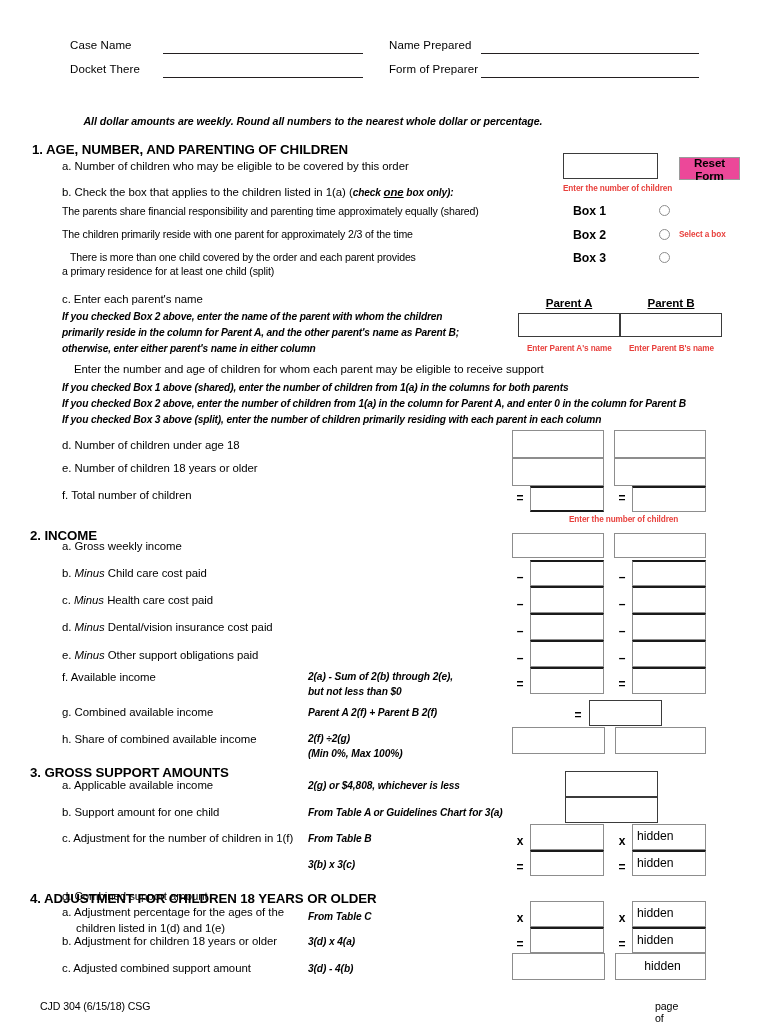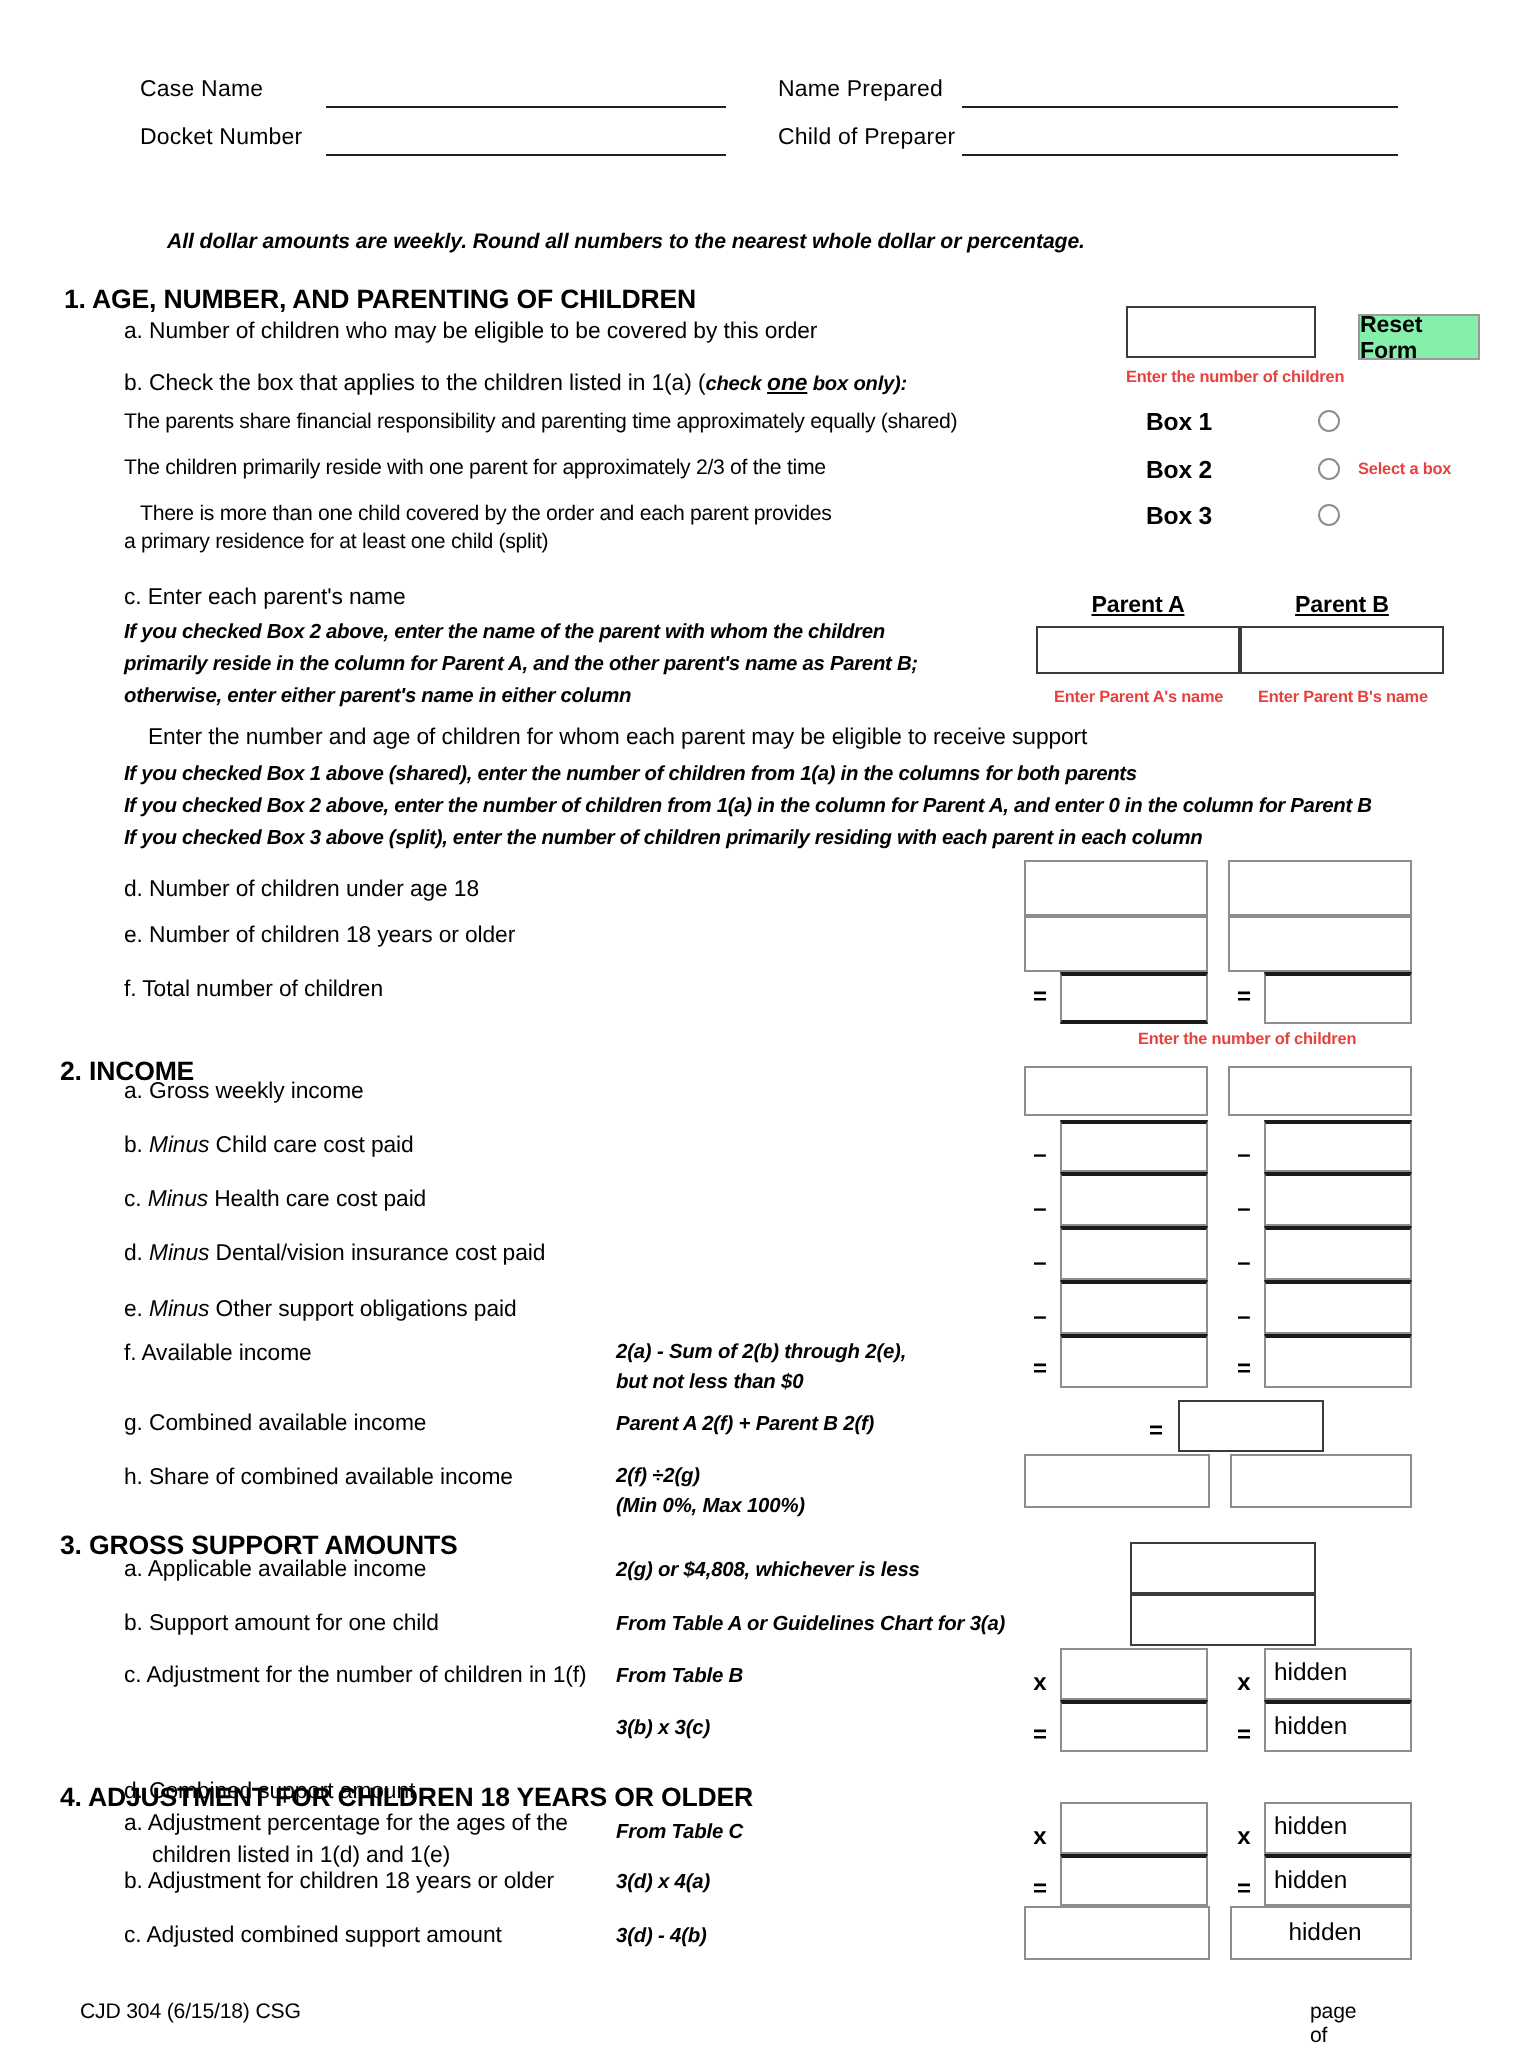--- a/index.html
+++ b/index.html
@@ -56,24 +56,25 @@
 
   .op {
     font-size: 12px; font-weight: bold; text-align: center;
     line-height: 1;
   }
   .hidden-val { font-size: 12.2px; padding-left: 4px; line-height: 1; }
 
   
   .reset-btn {
     border: 1.2px solid #9a9a9a;
-    background: #86efac;
+    background: #ec4899;
     font-size: 11.6px; font-weight: 600;
     display: flex; align-items: center; justify-content: center;
     letter-spacing: -.1px;
+    text-align: center;
   }
 
   
   .radio {
     width: 11px; height: 11px; border-radius: 50%;
     border: 1.6px solid #8d8d8d; background: #fff;
   }
   .boxnum { font-size: 12.3px; font-weight: bold; letter-spacing: -.1px; }
 
   
@@ -87,29 +88,29 @@
 </style>
 </head>
 <body>
 
 <div class="page">
 
   <div class="abs hdr-label" style="left:70px; top:39px;">Case Name</div>
   <div class="abs hdr-rule" style="left:163px; top:53px; width:200px;"></div>
   <div class="abs hdr-label" style="left:166px; top:38px; width:196px; font-size:11.5px;"></div>
 
-  <div class="abs hdr-label" style="left:70px; top:63px;">Docket Number</div>
+  <div class="abs hdr-label" style="left:70px; top:63px;">Docket There</div>
   <div class="abs hdr-rule" style="left:163px; top:77px; width:200px;"></div>
   <div class="abs hdr-label" style="left:166px; top:62px; width:196px;"></div>
 
   <div class="abs hdr-label" style="left:389px; top:39px;">Name Prepared</div>
   <div class="abs hdr-rule" style="left:481px; top:53px; width:218px;"></div>
   <div class="abs hdr-label" style="left:484px; top:38px; width:214px;"></div>
 
-  <div class="abs hdr-label" style="left:389px; top:63px;">Child of Preparer</div>
+  <div class="abs hdr-label" style="left:389px; top:63px;">Form of Preparer</div>
   <div class="abs hdr-rule" style="left:481px; top:77px; width:218px;"></div>
   <div class="abs hdr-label" style="left:484px; top:62px; width:214px;"></div>
 
   <div class="abs doc-sub" style="left:0; top:115px;">All dollar amounts are weekly. Round all numbers to the nearest whole dollar or percentage.</div>
 
   <div class="abs sect-title" style="left:32px; top:142px;">1. AGE, NUMBER, AND PARENTING OF CHILDREN</div>
 
   <div class="abs lbl" style="left:62px; top:160px;">a. Number of children who may be eligible to be covered by this order</div>
 
   <div class="abs box dark" style="left:563px; top:153px; width:95px; height:26px;">

